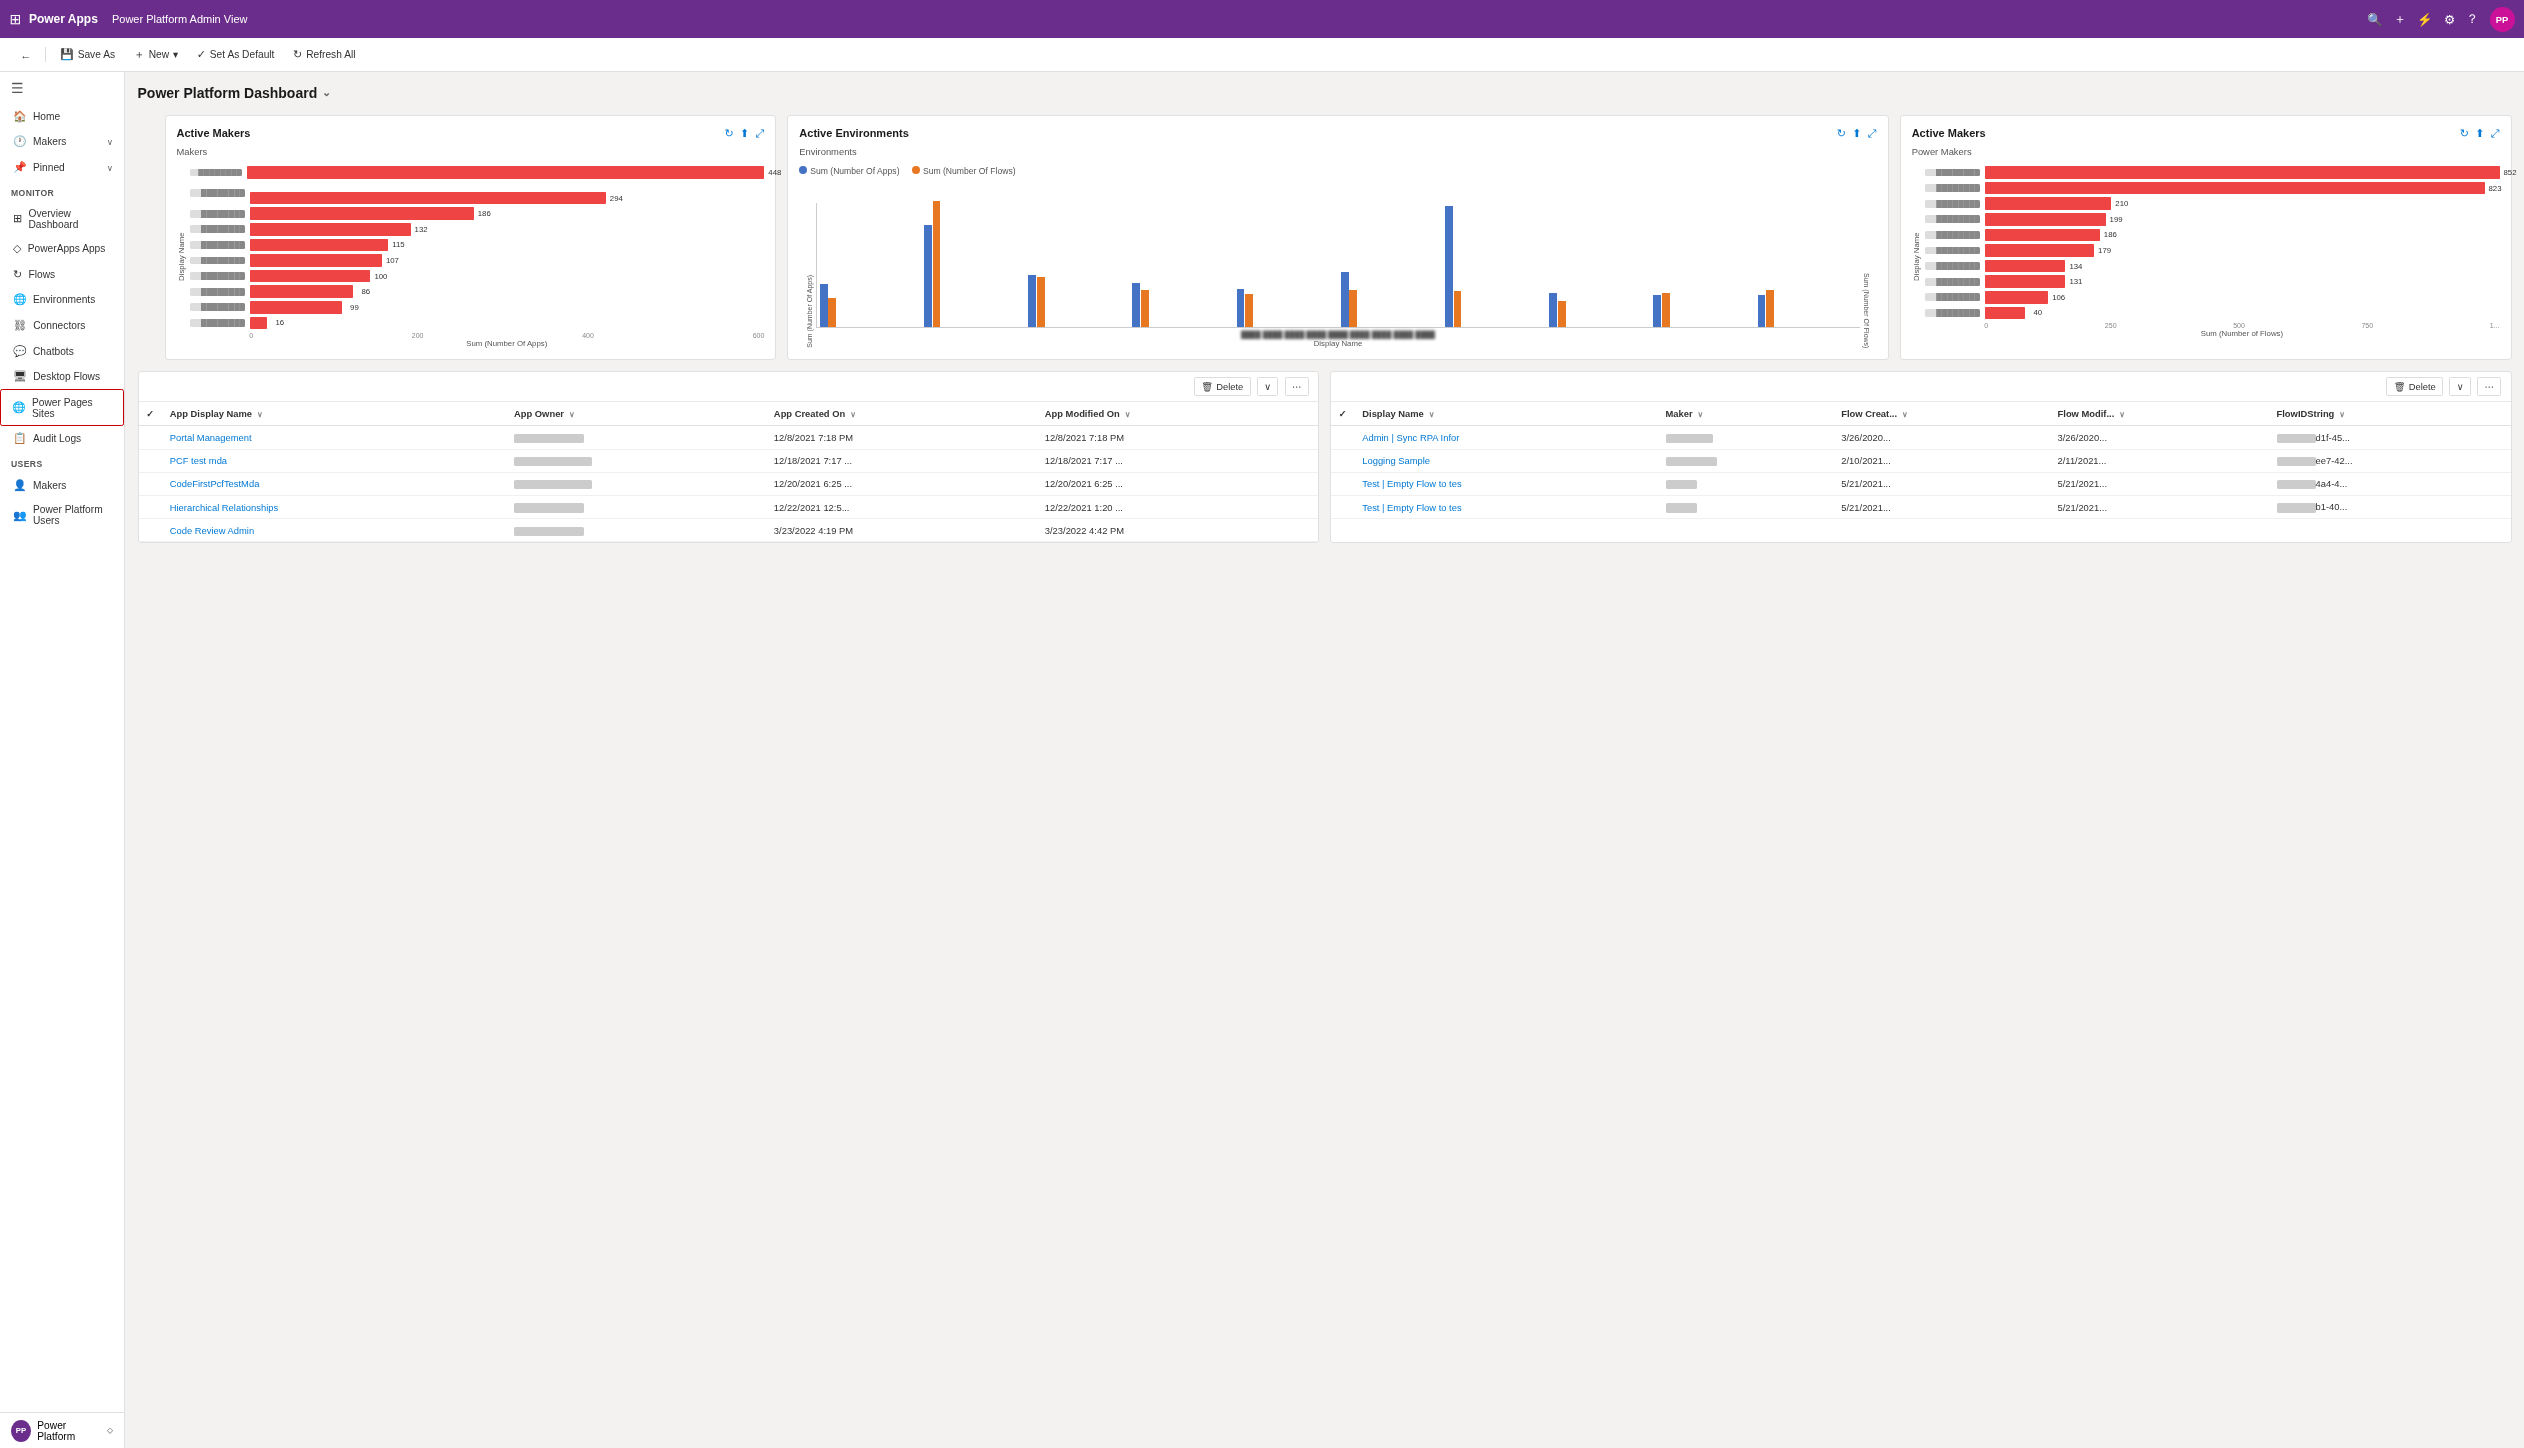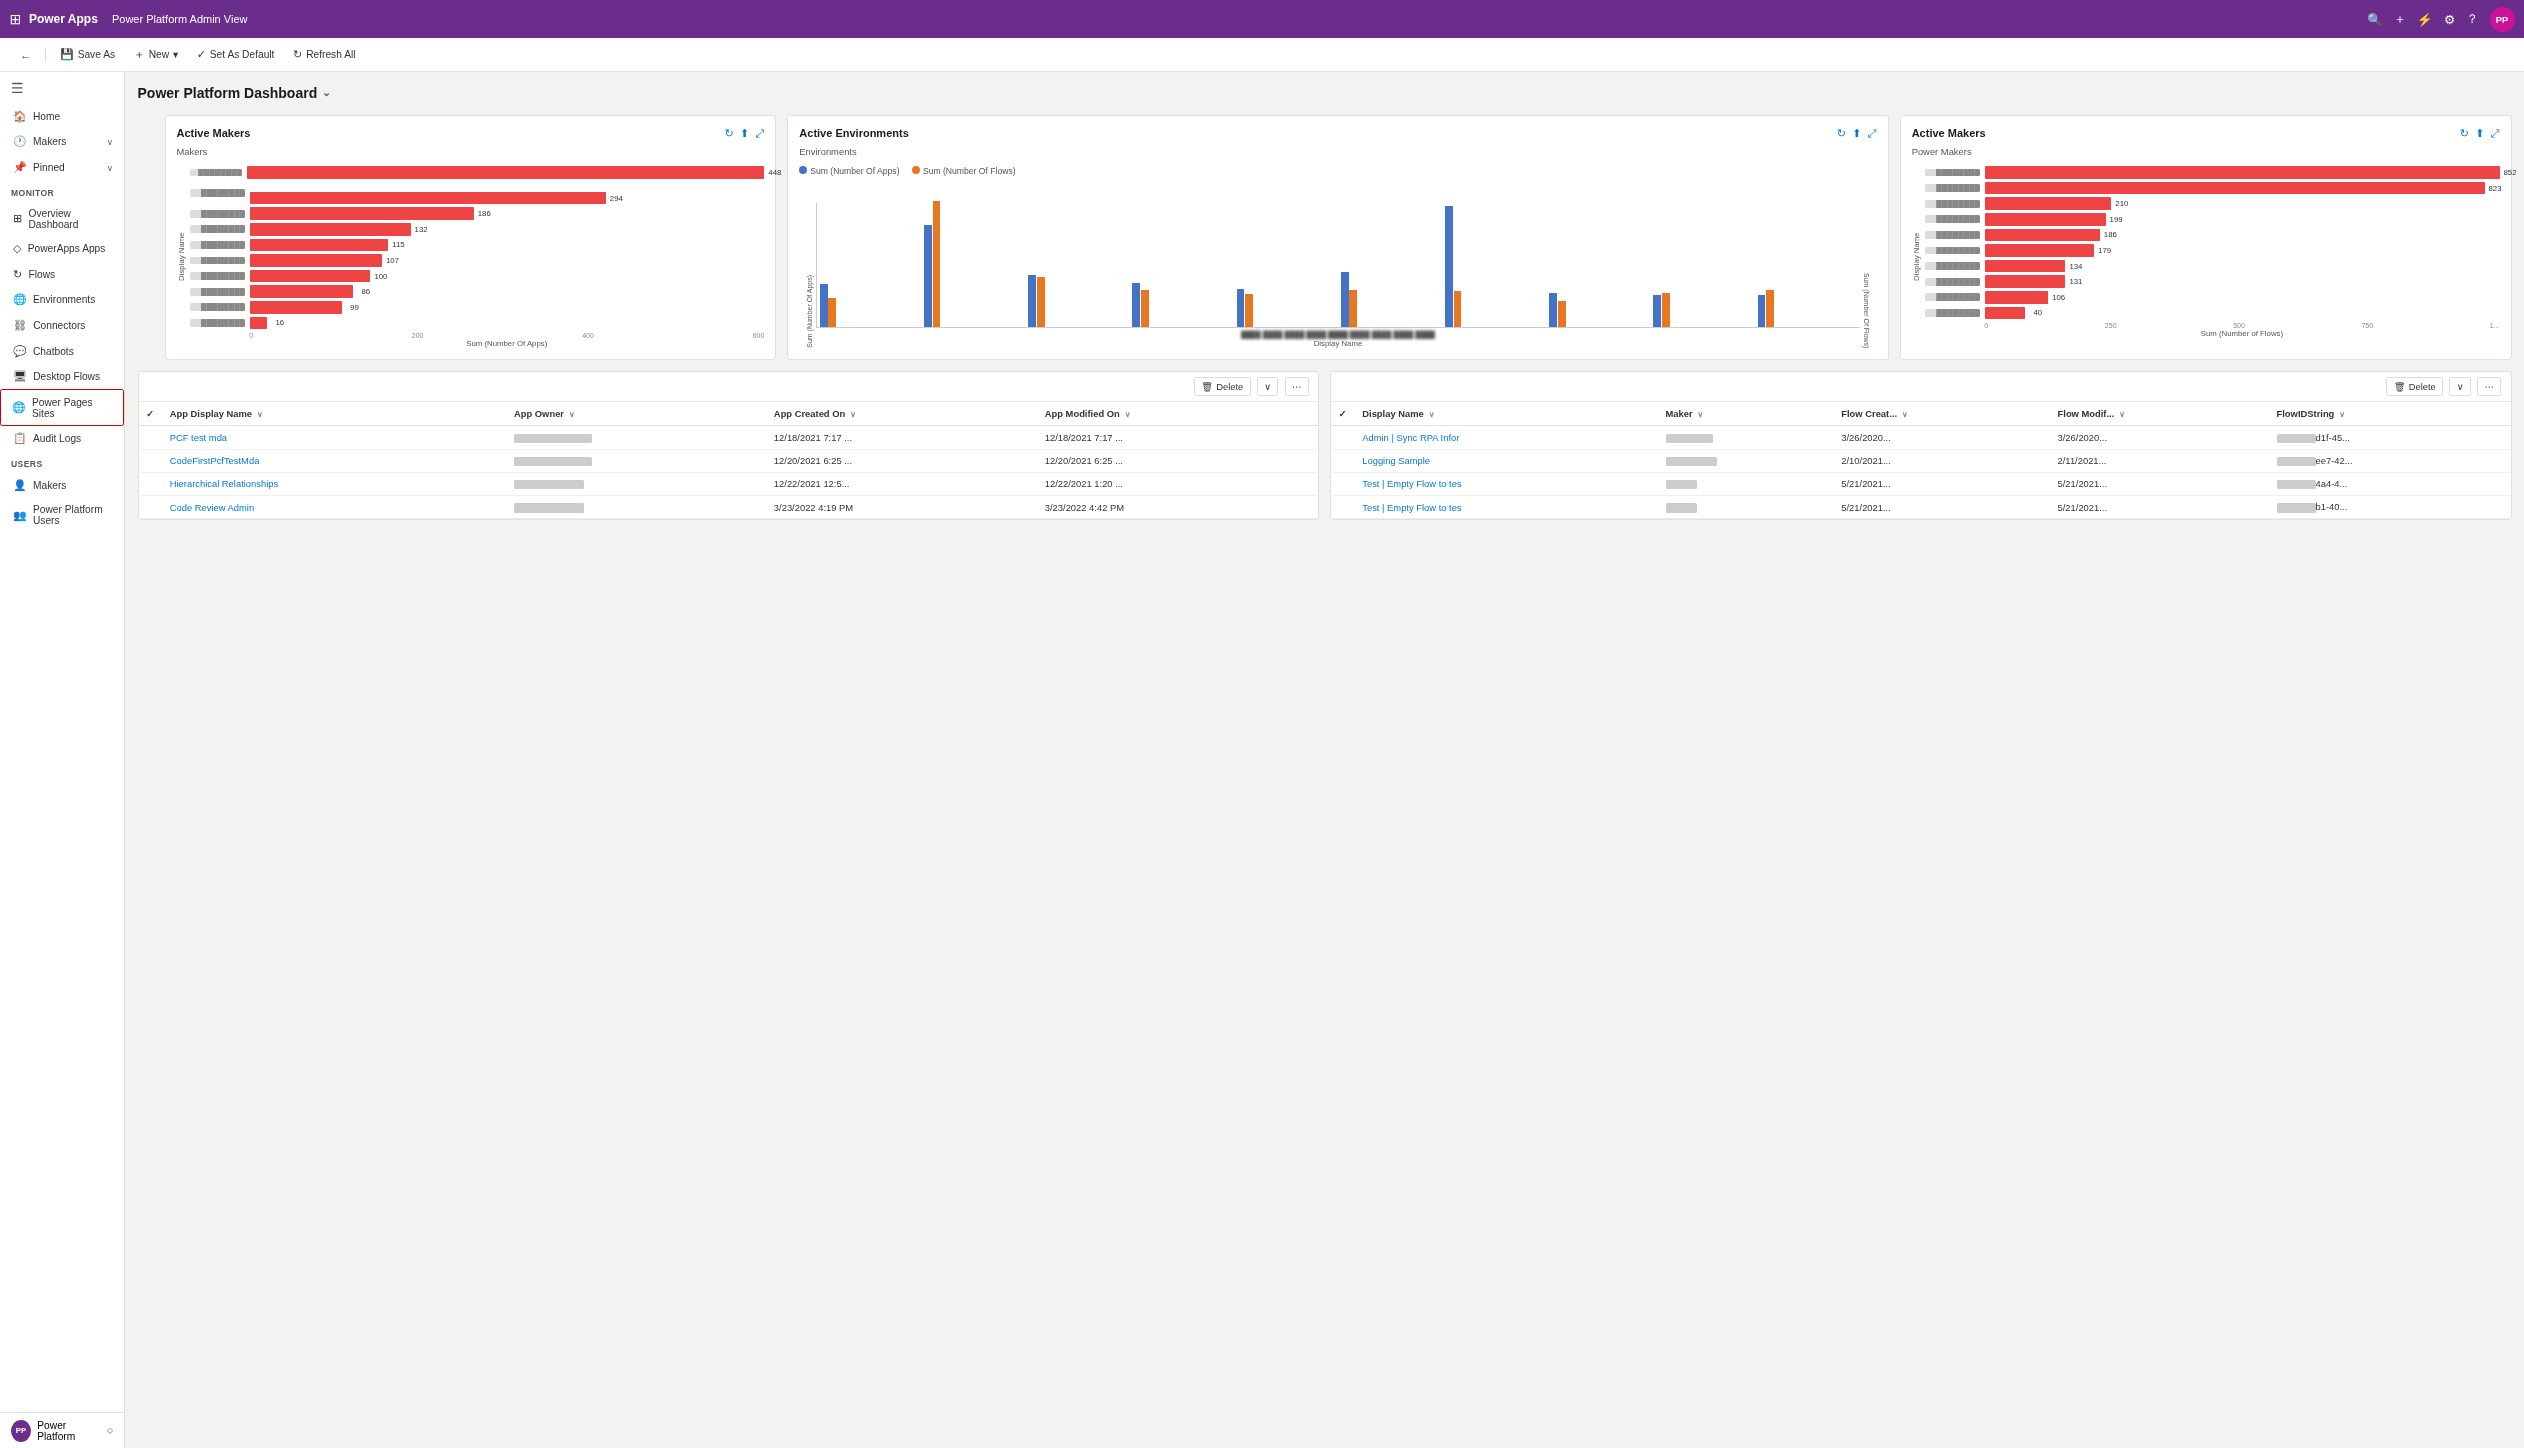--- a/index.html
+++ b/index.html
@@ -574,20 +574,27 @@
               <th class="check-col">✓</th>
               <th>App Display Name <span class="sort-arrow">∨</span></th>
               <th>App Owner <span class="sort-arrow">∨</span></th>
               <th>App Created On <span class="sort-arrow">∨</span></th>
               <th>App Modified On <span class="sort-arrow">∨</span></th>
             </tr>
           </thead>
           <tbody>
             <tr>
               <td class="check-col"></td>
+              <td class="link-cell">Portal Management</td>
+              <td><span class="name-blur" style="width:70px;"></span></td>
+              <td>12/8/2021 7:18 PM</td>
+              <td>12/8/2021 7:18 PM</td>
+            </tr>
+            <tr>
+              <td class="check-col"></td>
               <td class="link-cell">PCF test mda</td>
               <td><span class="name-blur" style="width:78px;"></span></td>
               <td>12/18/2021 7:17 ...</td>
               <td>12/18/2021 7:17 ...</td>
             </tr>
             <tr>
               <td class="check-col"></td>
               <td class="link-cell">CodeFirstPcfTestMda</td>
               <td><span class="name-blur" style="width:78px;"></span></td>
               <td>12/20/2021 6:25 ...</td>

